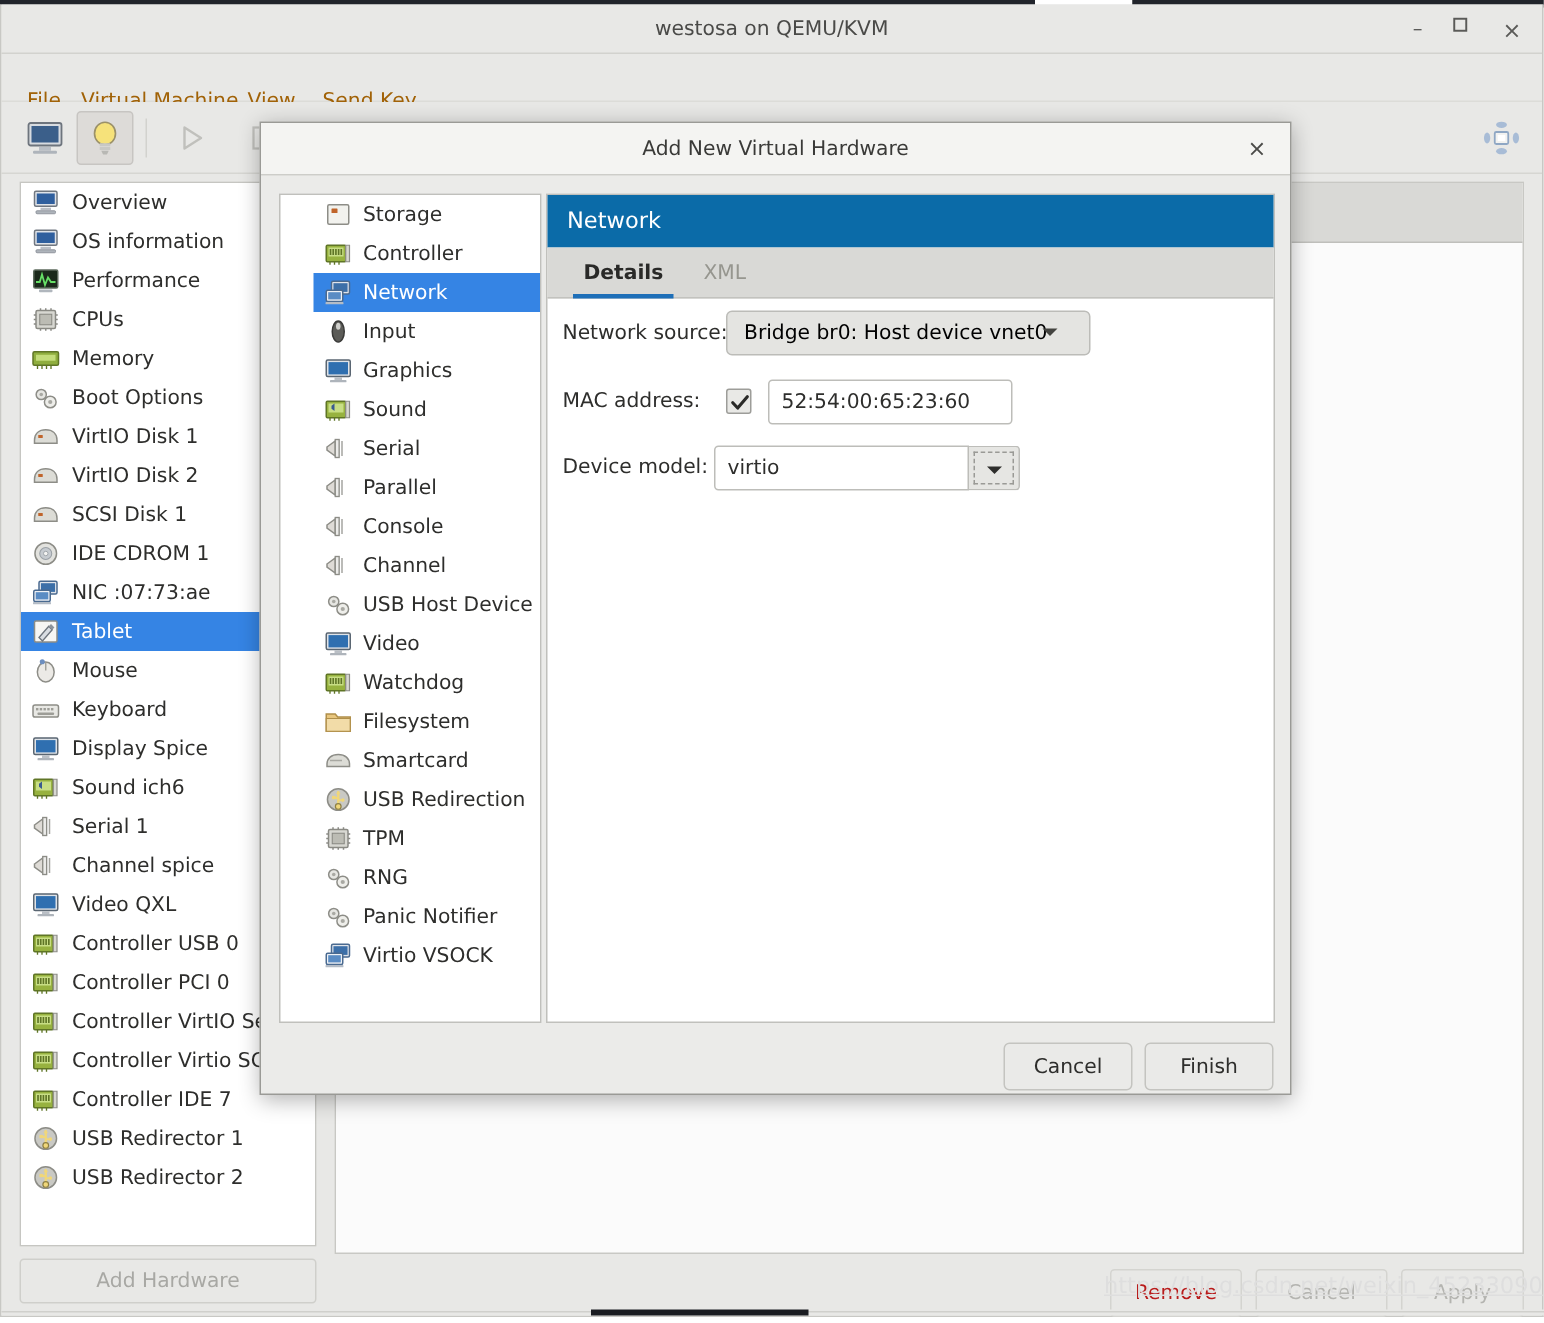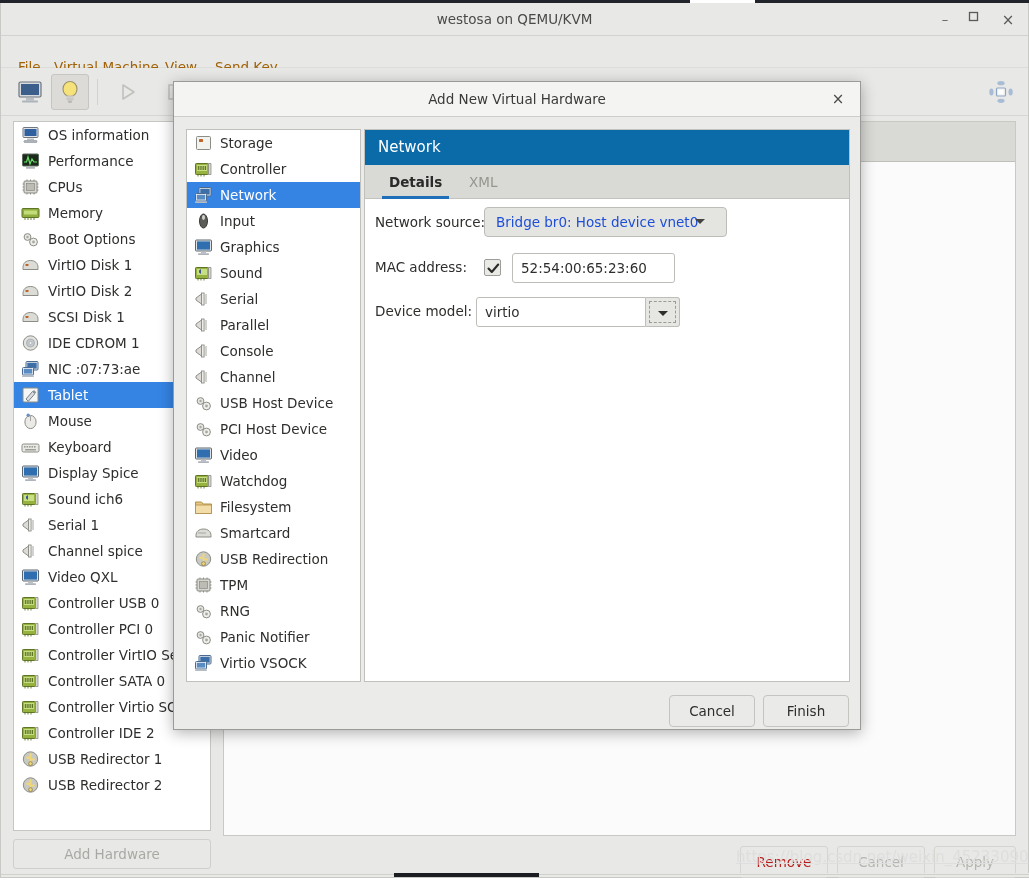--- a/index.html
+++ b/index.html
@@ -157,21 +157,21 @@
   }
 
   
   .dev-list {
     position: absolute; left: 12px; top: 47px; width: 175px; height: 553px;
     background: #ffffff; border: 1px solid #c0c0bc; overflow: hidden;
   }
   .dev-row {
     position: relative; height: 26px; line-height: 26px;
     padding-left: 33px; font-size: 13.5px; color: #2e2e2c;
-    white-space: nowrap; cursor: pointer;
+    white-space: nowrap; cursor: pointer; margin-left: 22px;
   }
   .dev-row.sel { background: #3584e4; color: #ffffff; }
   .dev-row .hwicon { position: absolute; left: 7px; top: 4px; width: 19px; height: 18px; }
 
   
   .pane {
     position: absolute; left: 190px; top: 47px; width: 486px; height: 553px;
     background: #ffffff; border: 1px solid #c0c0bc;
   }
   .pane-header {
@@ -200,21 +200,21 @@
   .form { position: absolute; left: 0; top: 69px; width: 538px; }
   .frow { position: relative; height: 31px; }
   .flabel {
     position: absolute; left: 10px; top: 0; height: 31px; line-height: 31px;
     font-size: 13.5px; color: #2e2e2c;
   }
 
   .combo-btn {
     position: absolute; height: 30px; background: #e4e4e1;
     border: 1px solid #bcbcb8; border-radius: 4px;
-    font-size: 13.5px; color: #1d4ed8; line-height: 28px;
+    font-size: 13.5px; color: #000000; line-height: 28px;
     padding: 0 28px 0 11px; cursor: pointer; white-space: nowrap;
   }
   .combo-arrow {
     position: absolute; right: 9px; top: 12px;
     width: 0; height: 0;
     border-left: 5px solid transparent; border-right: 5px solid transparent;
     border-top: 5px solid #43433f;
   }
 
   .chk {
@@ -350,20 +350,28 @@
         <ellipse cx="13" cy="21.8" rx="3.6" ry="2.1" fill="#a8bcd6"></ellipse>
         <ellipse cx="3.4" cy="13" rx="2.1" ry="3.6" fill="#a8bcd6"></ellipse>
         <ellipse cx="22.6" cy="13" rx="2.1" ry="3.6" fill="#a8bcd6"></ellipse>
       </svg>
     </div>
   </div>
 
   <div class="content">
 
     <div class="hw-panel" id="hw-list">
+        <div class="hw-row"><span class="hwicon">
+            <svg class="ico" width="19" height="18" viewBox="0 0 19 18">
+              <rect x="2" y="1.5" width="15" height="10" rx="1" fill="#dfe3e8" stroke="#707780" stroke-width="1"></rect>
+              <rect x="3.5" y="3" width="12" height="7" fill="#2f5f9e"></rect>
+              <rect x="6" y="12.5" width="7" height="1.6" fill="#b9bec5"></rect>
+              <rect x="3" y="14.5" width="13" height="2" rx="0.7" fill="#aeb4bb" stroke="#8a9098" stroke-width="0.6"></rect>
+            </svg>
+          </span><span>Overview</span></div>
         <div class="hw-row"><span class="hwicon">
             <svg class="ico" width="19" height="18" viewBox="0 0 19 18">
               <rect x="2" y="1.5" width="15" height="10" rx="1" fill="#dfe3e8" stroke="#707780" stroke-width="1"></rect>
               <rect x="3.5" y="3" width="12" height="7" fill="#2f5f9e"></rect>
               <rect x="6" y="12.5" width="7" height="1.6" fill="#b9bec5"></rect>
               <rect x="3" y="14.5" width="13" height="2" rx="0.7" fill="#aeb4bb" stroke="#8a9098" stroke-width="0.6"></rect>
             </svg>
           </span><span>OS information</span></div>
         <div class="hw-row"><span class="hwicon">
             <svg class="ico" width="19" height="18" viewBox="0 0 19 18">
@@ -584,129 +592,110 @@
                 <rect x="9.2" y="6" width="1.1" height="4"></rect>
                 <rect x="11" y="6" width="1.1" height="4"></rect>
               </g>
               <g stroke="#5f7526" stroke-width="0.9">
                 <line x1="4" y1="14.5" x2="4" y2="16.5"></line>
                 <line x1="7" y1="14.5" x2="7" y2="16.5"></line>
                 <line x1="10" y1="14.5" x2="10" y2="16.5"></line>
               </g>
               <path d="M14.5 3.5 h2.5 v11 h-2.5 z" fill="#d8d8d2" stroke="#8d8d87" stroke-width="0.8"></path>
             </svg>
-          </span><span>Controller SATA 0</span></div>
+          </span><span>Controller Virtio SCSI 0</span></div>
         <div class="hw-row"><span class="hwicon">
             <svg class="ico" width="19" height="18" viewBox="0 0 19 18">
               <rect x="1.5" y="3.5" width="13" height="11" rx="0.8" fill="#97b23f" stroke="#5f7526" stroke-width="1"></rect>
               <rect x="3" y="5" width="10" height="6" fill="#c8de85"></rect>
               <g fill="#5f7526">
                 <rect x="3.8" y="6" width="1.1" height="4"></rect>
                 <rect x="5.6" y="6" width="1.1" height="4"></rect>
                 <rect x="7.4" y="6" width="1.1" height="4"></rect>
                 <rect x="9.2" y="6" width="1.1" height="4"></rect>
                 <rect x="11" y="6" width="1.1" height="4"></rect>
               </g>
               <g stroke="#5f7526" stroke-width="0.9">
                 <line x1="4" y1="14.5" x2="4" y2="16.5"></line>
                 <line x1="7" y1="14.5" x2="7" y2="16.5"></line>
                 <line x1="10" y1="14.5" x2="10" y2="16.5"></line>
               </g>
               <path d="M14.5 3.5 h2.5 v11 h-2.5 z" fill="#d8d8d2" stroke="#8d8d87" stroke-width="0.8"></path>
             </svg>
-          </span><span>Controller Virtio SCSI 0</span></div>
-        <div class="hw-row"><span class="hwicon">
+          </span><span>Controller IDE 7</span></div>
+        <div class="hw-row"><span class="hwicon">
+            <svg class="ico" width="19" height="18" viewBox="0 0 19 18">
+              <circle cx="9.5" cy="9" r="7.2" fill="#c9c9c4" stroke="#8d8d87" stroke-width="1"></circle>
+              <path d="M9.5 3.5 v9" stroke="#f0d77a" stroke-width="1.6"></path>
+              <circle cx="9.5" cy="13.6" r="1.9" fill="#f0d77a" stroke="#8d7f44" stroke-width="0.8"></circle>
+              <path d="M9.5 3.2 l-1.5 2.2 h3 z" fill="#f0d77a"></path>
+              <path d="M6.6 8 h2.9 M12.4 9.5 h-2.9" stroke="#f0d77a" stroke-width="1.3"></path>
+              <rect x="5.3" y="6.6" width="2.5" height="2.2" fill="#f0d77a"></rect>
+              <circle cx="12.6" cy="9.4" r="1.2" fill="#f0d77a"></circle>
+            </svg>
+          </span><span>USB Redirector 1</span></div>
+        <div class="hw-row"><span class="hwicon">
+            <svg class="ico" width="19" height="18" viewBox="0 0 19 18">
+              <circle cx="9.5" cy="9" r="7.2" fill="#c9c9c4" stroke="#8d8d87" stroke-width="1"></circle>
+              <path d="M9.5 3.5 v9" stroke="#f0d77a" stroke-width="1.6"></path>
+              <circle cx="9.5" cy="13.6" r="1.9" fill="#f0d77a" stroke="#8d7f44" stroke-width="0.8"></circle>
+              <path d="M9.5 3.2 l-1.5 2.2 h3 z" fill="#f0d77a"></path>
+              <path d="M6.6 8 h2.9 M12.4 9.5 h-2.9" stroke="#f0d77a" stroke-width="1.3"></path>
+              <rect x="5.3" y="6.6" width="2.5" height="2.2" fill="#f0d77a"></rect>
+              <circle cx="12.6" cy="9.4" r="1.2" fill="#f0d77a"></circle>
+            </svg>
+          </span><span>USB Redirector 2</span></div>
+      </div>
+
+    <div class="add-hw-btn">Add Hardware</div>
+
+    <div class="detail-panel">
+      <div class="detail-header"></div>
+    </div>
+
+    <div class="detail-footer">
+      <div class="foot-btn enabled" style="left:517px;width:88px">Remove</div>
+      <div class="foot-btn disabled" style="left:614px;width:88px">Cancel</div>
+      <div class="foot-btn disabled" style="left:711px;width:82px">Apply</div>
+    </div>
+
+  </div>
+
+  <div class="dialog">
+
+    <div class="dlg-title">
+      <div class="dlg-title-text">Add New Virtual Hardware</div>
+      <div class="dlg-close">×</div>
+    </div>
+
+    <div class="dev-list" id="dev-list">
+        <div class="dev-row"><span class="hwicon">
+            <svg class="ico" width="19" height="18" viewBox="0 0 19 18">
+              <rect x="2.5" y="2.5" width="14" height="13" rx="1" fill="#f2f2ee" stroke="#8d8d87" stroke-width="1"></rect>
+              <rect x="5" y="5" width="4" height="3" rx="0.4" fill="#c0642a"></rect>
+            </svg>
+          </span><span>Storage</span></div>
+        <div class="dev-row"><span class="hwicon">
             <svg class="ico" width="19" height="18" viewBox="0 0 19 18">
               <rect x="1.5" y="3.5" width="13" height="11" rx="0.8" fill="#97b23f" stroke="#5f7526" stroke-width="1"></rect>
               <rect x="3" y="5" width="10" height="6" fill="#c8de85"></rect>
               <g fill="#5f7526">
                 <rect x="3.8" y="6" width="1.1" height="4"></rect>
                 <rect x="5.6" y="6" width="1.1" height="4"></rect>
                 <rect x="7.4" y="6" width="1.1" height="4"></rect>
                 <rect x="9.2" y="6" width="1.1" height="4"></rect>
                 <rect x="11" y="6" width="1.1" height="4"></rect>
               </g>
               <g stroke="#5f7526" stroke-width="0.9">
                 <line x1="4" y1="14.5" x2="4" y2="16.5"></line>
                 <line x1="7" y1="14.5" x2="7" y2="16.5"></line>
                 <line x1="10" y1="14.5" x2="10" y2="16.5"></line>
               </g>
               <path d="M14.5 3.5 h2.5 v11 h-2.5 z" fill="#d8d8d2" stroke="#8d8d87" stroke-width="0.8"></path>
             </svg>
-          </span><span>Controller IDE 2</span></div>
-        <div class="hw-row"><span class="hwicon">
-            <svg class="ico" width="19" height="18" viewBox="0 0 19 18">
-              <circle cx="9.5" cy="9" r="7.2" fill="#c9c9c4" stroke="#8d8d87" stroke-width="1"></circle>
-              <path d="M9.5 3.5 v9" stroke="#f0d77a" stroke-width="1.6"></path>
-              <circle cx="9.5" cy="13.6" r="1.9" fill="#f0d77a" stroke="#8d7f44" stroke-width="0.8"></circle>
-              <path d="M9.5 3.2 l-1.5 2.2 h3 z" fill="#f0d77a"></path>
-              <path d="M6.6 8 h2.9 M12.4 9.5 h-2.9" stroke="#f0d77a" stroke-width="1.3"></path>
-              <rect x="5.3" y="6.6" width="2.5" height="2.2" fill="#f0d77a"></rect>
-              <circle cx="12.6" cy="9.4" r="1.2" fill="#f0d77a"></circle>
-            </svg>
-          </span><span>USB Redirector 1</span></div>
-        <div class="hw-row"><span class="hwicon">
-            <svg class="ico" width="19" height="18" viewBox="0 0 19 18">
-              <circle cx="9.5" cy="9" r="7.2" fill="#c9c9c4" stroke="#8d8d87" stroke-width="1"></circle>
-              <path d="M9.5 3.5 v9" stroke="#f0d77a" stroke-width="1.6"></path>
-              <circle cx="9.5" cy="13.6" r="1.9" fill="#f0d77a" stroke="#8d7f44" stroke-width="0.8"></circle>
-              <path d="M9.5 3.2 l-1.5 2.2 h3 z" fill="#f0d77a"></path>
-              <path d="M6.6 8 h2.9 M12.4 9.5 h-2.9" stroke="#f0d77a" stroke-width="1.3"></path>
-              <rect x="5.3" y="6.6" width="2.5" height="2.2" fill="#f0d77a"></rect>
-              <circle cx="12.6" cy="9.4" r="1.2" fill="#f0d77a"></circle>
-            </svg>
-          </span><span>USB Redirector 2</span></div>
-      </div>
-
-    <div class="add-hw-btn">Add Hardware</div>
-
-    <div class="detail-panel">
-      <div class="detail-header"></div>
-    </div>
-
-    <div class="detail-footer">
-      <div class="foot-btn enabled" style="left:517px;width:88px">Remove</div>
-      <div class="foot-btn disabled" style="left:614px;width:88px">Cancel</div>
-      <div class="foot-btn disabled" style="left:711px;width:82px">Apply</div>
-    </div>
-
-  </div>
-
-  <div class="dialog">
-
-    <div class="dlg-title">
-      <div class="dlg-title-text">Add New Virtual Hardware</div>
-      <div class="dlg-close">×</div>
-    </div>
-
-    <div class="dev-list" id="dev-list">
-        <div class="dev-row"><span class="hwicon">
-            <svg class="ico" width="19" height="18" viewBox="0 0 19 18">
-              <rect x="2.5" y="2.5" width="14" height="13" rx="1" fill="#f2f2ee" stroke="#8d8d87" stroke-width="1"></rect>
-              <rect x="5" y="5" width="4" height="3" rx="0.4" fill="#c0642a"></rect>
-            </svg>
-          </span><span>Storage</span></div>
-        <div class="dev-row"><span class="hwicon">
-            <svg class="ico" width="19" height="18" viewBox="0 0 19 18">
-              <rect x="1.5" y="3.5" width="13" height="11" rx="0.8" fill="#97b23f" stroke="#5f7526" stroke-width="1"></rect>
-              <rect x="3" y="5" width="10" height="6" fill="#c8de85"></rect>
-              <g fill="#5f7526">
-                <rect x="3.8" y="6" width="1.1" height="4"></rect>
-                <rect x="5.6" y="6" width="1.1" height="4"></rect>
-                <rect x="7.4" y="6" width="1.1" height="4"></rect>
-                <rect x="9.2" y="6" width="1.1" height="4"></rect>
-                <rect x="11" y="6" width="1.1" height="4"></rect>
-              </g>
-              <g stroke="#5f7526" stroke-width="0.9">
-                <line x1="4" y1="14.5" x2="4" y2="16.5"></line>
-                <line x1="7" y1="14.5" x2="7" y2="16.5"></line>
-                <line x1="10" y1="14.5" x2="10" y2="16.5"></line>
-              </g>
-              <path d="M14.5 3.5 h2.5 v11 h-2.5 z" fill="#d8d8d2" stroke="#8d8d87" stroke-width="0.8"></path>
-            </svg>
           </span><span>Controller</span></div>
         <div class="dev-row sel"><span class="hwicon">
             <svg class="ico" width="19" height="18" viewBox="0 0 19 18">
               <rect x="5" y="1.5" width="12" height="8.5" rx="1" fill="#e0e4ea" stroke="#4a6a90" stroke-width="1"></rect>
               <rect x="6.3" y="2.8" width="9.4" height="5.8" fill="#3c6fa8"></rect>
               <rect x="1.5" y="7.5" width="11" height="7.5" rx="1" fill="#eef1f5" stroke="#4a6a90" stroke-width="1"></rect>
               <rect x="2.8" y="8.8" width="8.4" height="4.8" fill="#5a8cc4"></rect>
               <rect x="1" y="15.3" width="12" height="1.6" rx="0.6" fill="#b4bcc6"></rect>
             </svg>
           </span><span>Network</span></div>
@@ -766,28 +755,20 @@
             </svg>
           </span><span>Channel</span></div>
         <div class="dev-row"><span class="hwicon">
             <svg class="ico" width="19" height="18" viewBox="0 0 19 18">
               <circle cx="6.5" cy="7" r="3.4" fill="#e6e6e2" stroke="#8d8d87" stroke-width="1"></circle>
               <circle cx="6.5" cy="7" r="1.2" fill="#a9a9a3"></circle>
               <circle cx="12.5" cy="12" r="3.9" fill="#eeeeea" stroke="#8d8d87" stroke-width="1"></circle>
               <circle cx="12.5" cy="12" r="1.4" fill="#a9a9a3"></circle>
             </svg>
           </span><span>USB Host Device</span></div>
-        <div class="dev-row"><span class="hwicon">
-            <svg class="ico" width="19" height="18" viewBox="0 0 19 18">
-              <circle cx="6.5" cy="7" r="3.4" fill="#e6e6e2" stroke="#8d8d87" stroke-width="1"></circle>
-              <circle cx="6.5" cy="7" r="1.2" fill="#a9a9a3"></circle>
-              <circle cx="12.5" cy="12" r="3.9" fill="#eeeeea" stroke="#8d8d87" stroke-width="1"></circle>
-              <circle cx="12.5" cy="12" r="1.4" fill="#a9a9a3"></circle>
-            </svg>
-          </span><span>PCI Host Device</span></div>
         <div class="dev-row"><span class="hwicon">
             <svg class="ico" width="19" height="18" viewBox="0 0 19 18">
               <rect x="1.5" y="2" width="16" height="11" rx="1" fill="#dfe3e8" stroke="#5a6672" stroke-width="1"></rect>
               <rect x="3" y="3.4" width="13" height="8.2" fill="#2f6fb0"></rect>
               <rect x="7" y="13.5" width="5" height="1.8" fill="#b9bec5"></rect>
               <rect x="4" y="15.3" width="11" height="1.6" rx="0.6" fill="#aeb4bb"></rect>
             </svg>
           </span><span>Video</span></div>
         <div class="dev-row"><span class="hwicon">
             <svg class="ico" width="19" height="18" viewBox="0 0 19 18">

